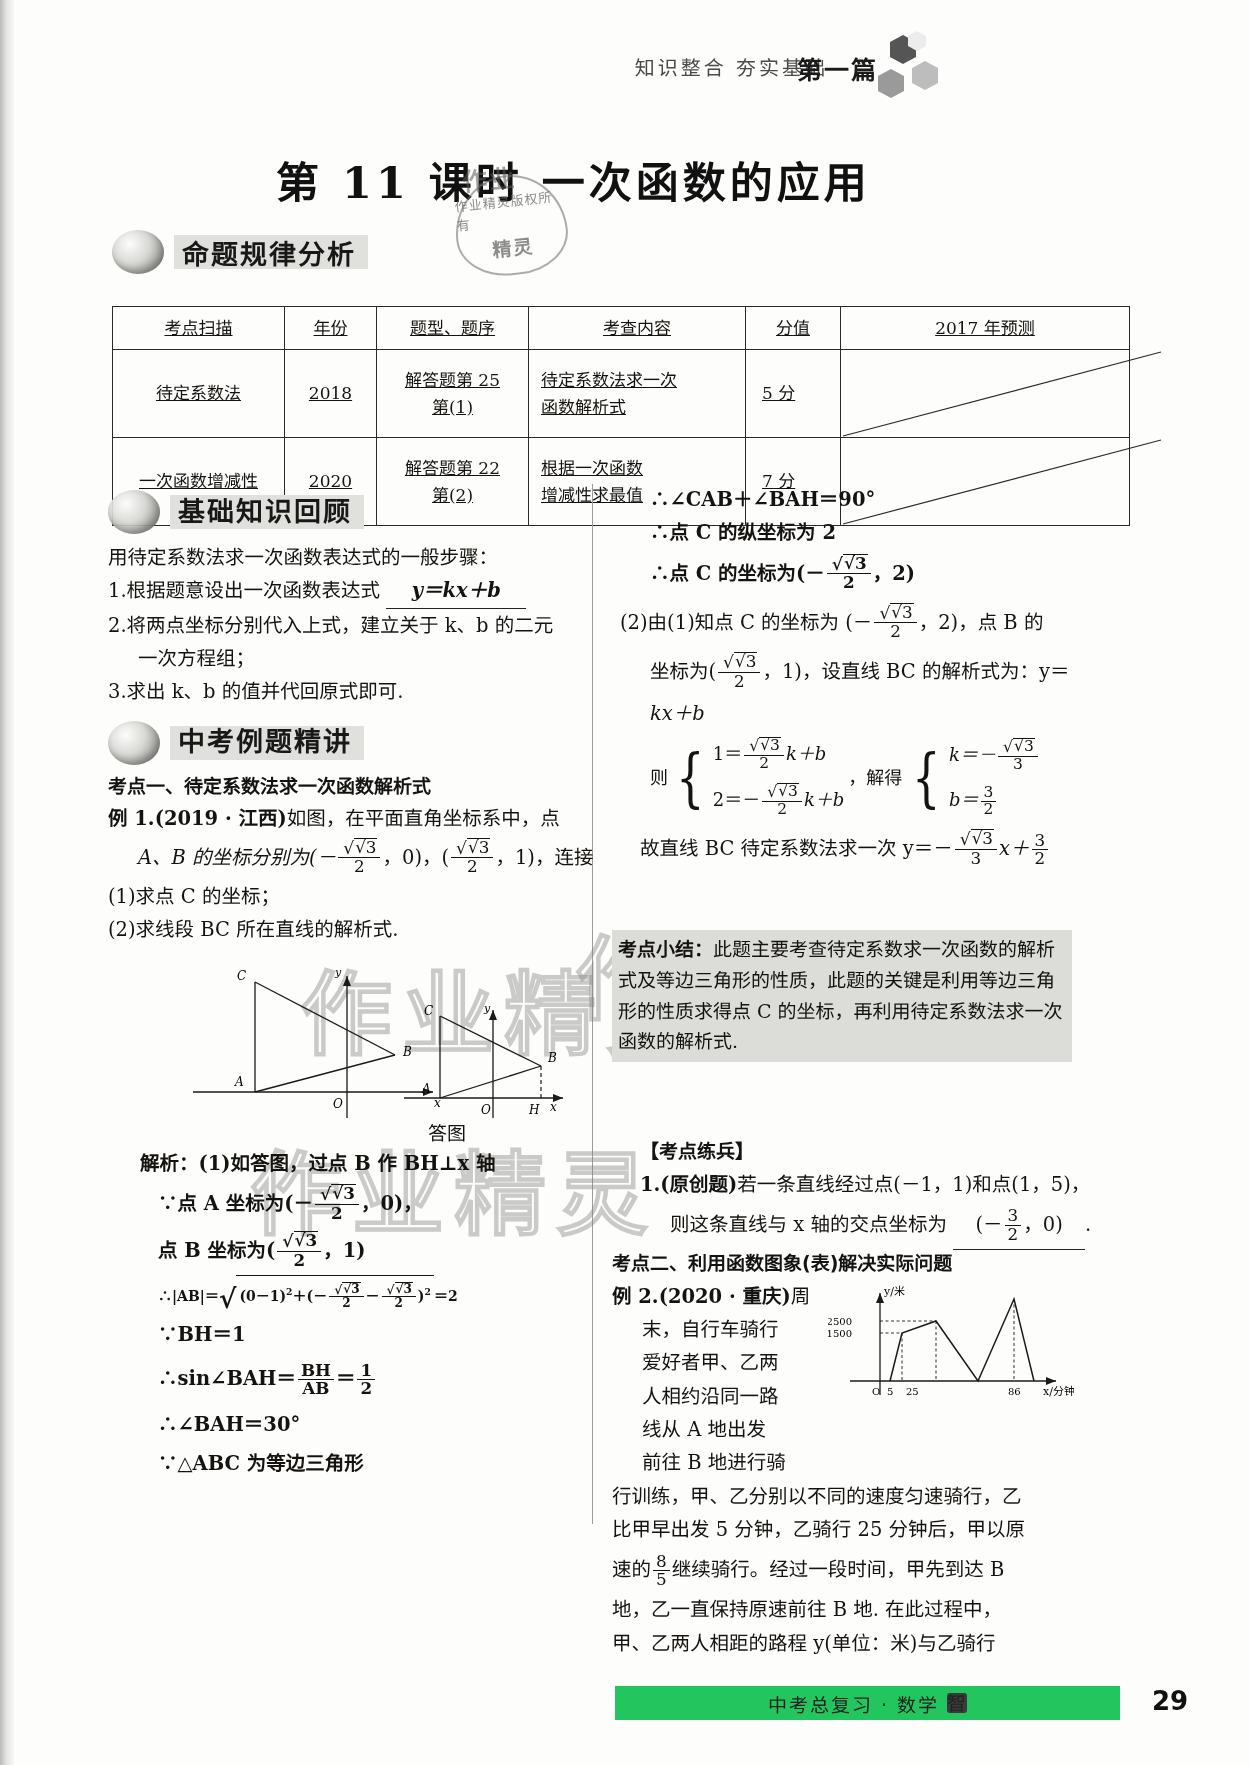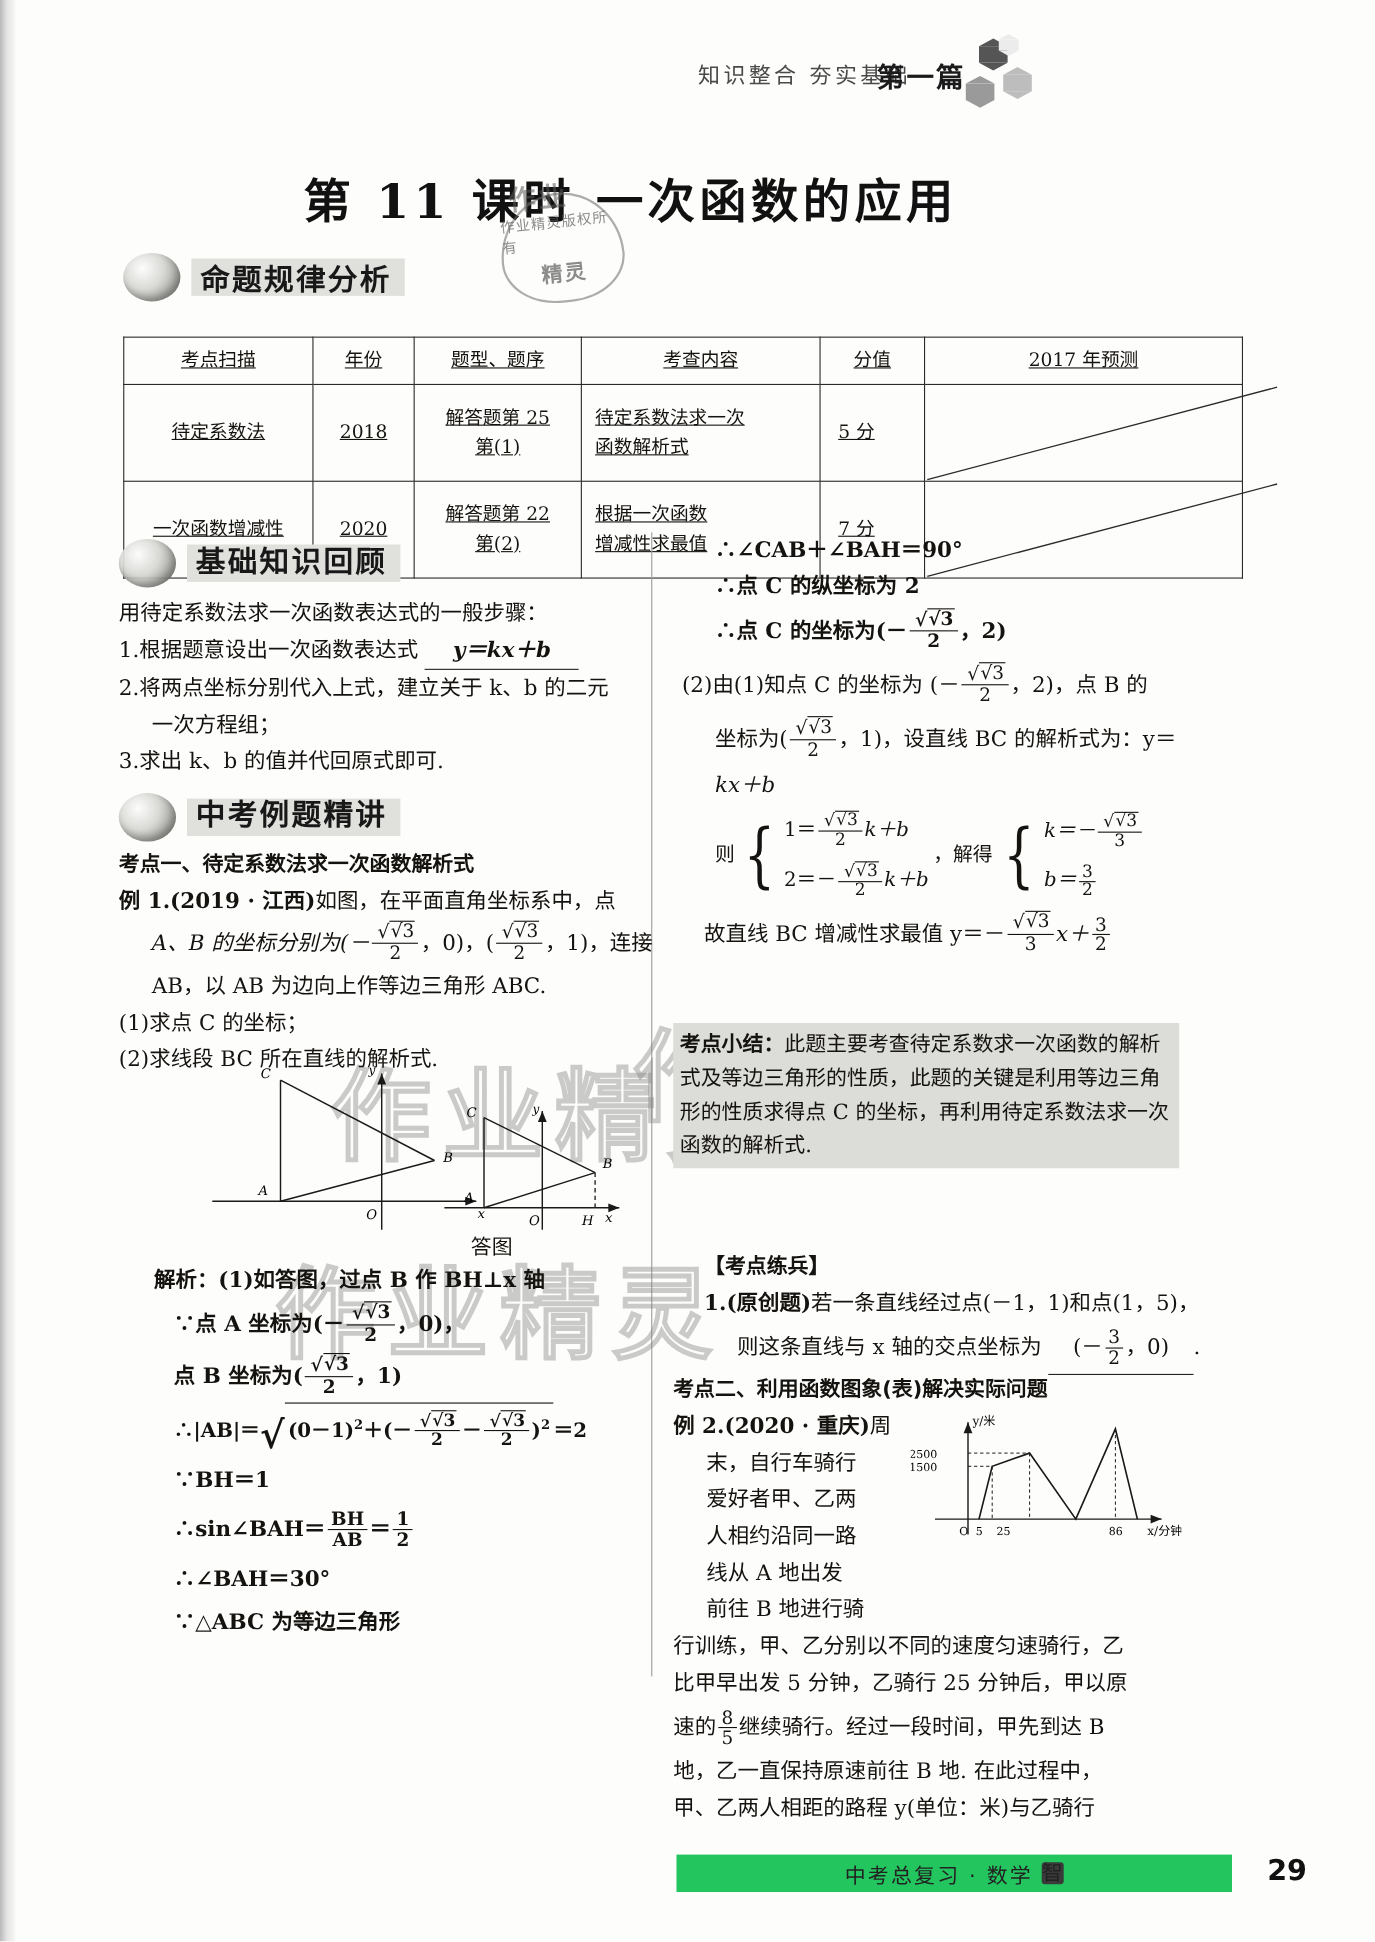--- a/index.html
+++ b/index.html
@@ -249,21 +249,20 @@
     <p class="ln bf" style="font-family:'DejaVu Sans','Liberation Sans',sans-serif;font-size:19px;">考点一、待定系数法求一次函数解析式</p>
 
     <p class="ln">
       <b>例 1.</b><span style="font-weight:bold">(2019 · 江西)</span><span>如图，在平面直角坐标系中，点</span>
     </p>
 
     <p class="ln ind" style="line-height:2.2">
       <span class="mi">A、B 的坐标分别为(－</span><span class="frac"><span class="nu"><span class="sq"><span class="rad">√</span><span class="bar">√3</span></span></span><span class="de">2</span></span><span>，0)，(</span><span class="frac"><span class="nu"><span class="sq"><span class="rad">√</span><span class="bar">√3</span></span></span><span class="de">2</span></span><span>，1)，连接</span>
     </p>
 
-    <p class="ln ind">AB，以 AB 为边向上作等边三角形 ABC.</p>
     <p class="ln">(1)求点 C 的坐标；</p>
     <p class="ln">(2)求线段 BC 所在直线的解析式.</p>
   </div>
 
   <div class="fig" style="left:185px;top:960px;">
     <svg width="260" height="165" viewBox="0 0 260 165">
       <line x1="8" y1="132" x2="248" y2="132" stroke="#1a1a1a" stroke-width="1.3"></line>
       <polygon points="248,132 238,128 238,136" fill="#1a1a1a"></polygon>
       <line x1="162" y1="158" x2="162" y2="16" stroke="#1a1a1a" stroke-width="1.3"></line>
       <polygon points="162,16 158,26 166,26" fill="#1a1a1a"></polygon>
@@ -304,21 +303,21 @@
     <p class="ln bf">解析：(1)如答图，过点 B 作 BH⊥x 轴</p>
 
     <p class="ln bf" style="line-height:2.35;padding-left:18px">
       <span>∵点 A 坐标为(－</span><span class="frac"><span class="nu"><span class="sq"><span class="rad">√</span><span class="bar">√3</span></span></span><span class="de">2</span></span><span>，0)，</span>
     </p>
 
     <p class="ln bf" style="line-height:2.35;padding-left:18px">
       <span>点 B 坐标为(</span><span class="frac"><span class="nu"><span class="sq"><span class="rad">√</span><span class="bar">√3</span></span></span><span class="de">2</span></span><span>，1)</span>
     </p>
 
-    <p class="ln bf" style="line-height:2.6;padding-left:18px;font-size:18px">
+    <p class="ln bf" style="line-height:2.6;padding-left:18px;font-size:14px">
       <span>∴|AB|＝</span><span class="bigsq">√</span><span class="radbody"><span>(0－1)</span><span class="sup">2</span><span>＋(－</span><span class="frac"><span class="nu"><span class="sq"><span class="rad">√</span><span class="bar">√3</span></span></span><span class="de">2</span></span><span>－</span><span class="frac"><span class="nu"><span class="sq"><span class="rad">√</span><span class="bar">√3</span></span></span><span class="de">2</span></span><span>)</span><span class="sup">2</span></span><span>＝2</span>
     </p>
 
     <p class="ln bf" style="padding-left:18px;line-height:2.0">∵BH＝1</p>
 
     <p class="ln bf" style="padding-left:18px;line-height:2.5">
       <span>∴sin∠BAH＝</span><span class="frac"><span class="nu">BH</span><span class="de">AB</span></span><span>＝</span><span class="frac"><span class="nu">1</span><span class="de">2</span></span>
     </p>
 
     <p class="ln bf" style="padding-left:18px;line-height:2.0">∴∠BAH＝30°</p>
@@ -356,21 +355,21 @@
       <span class="sys">
         <span class="brace">{</span>
         <span class="eqs">
           <span><span class="it">k＝－</span><span class="frac"><span class="nu"><span class="sq"><span class="rad">√</span><span class="bar">√3</span></span></span><span class="de">3</span></span></span>
           <span><span class="it">b＝</span><span class="frac"><span class="nu">3</span><span class="de">2</span></span></span>
         </span>
       </span>
     </div>
 
     <p class="ln" style="padding-left:20px;line-height:2.6;margin-top:6px">
-      <span>故直线 BC 增减性求最值 y＝－</span><span class="frac"><span class="nu"><span class="sq"><span class="rad">√</span><span class="bar">√3</span></span></span><span class="de">3</span></span><span class="it">x＋</span><span class="frac"><span class="nu">3</span><span class="de">2</span></span>
+      <span>故直线 BC 待定系数法求一次 y＝－</span><span class="frac"><span class="nu"><span class="sq"><span class="rad">√</span><span class="bar">√3</span></span></span><span class="de">3</span></span><span class="it">x＋</span><span class="frac"><span class="nu">3</span><span class="de">2</span></span>
     </p>
   </div>
 
   <div class="sumbox" style="left:612px;top:930px;width:448px;">
     <span class="lbl">考点小结：</span><span>此题主要考查待定系数求一次函数的解析式及等边三角形的性质，此题的关键是利用等边三角形的性质求得点 C 的坐标，再利用待定系数法求一次函数的解析式.</span>
   </div>
 
   <div class="col" style="left:640px;top:1136px;width:460px;">
     <p class="ln bf" style="font-family:'DejaVu Sans','Liberation Sans',sans-serif;font-size:19px">【考点练兵】</p>
     <p class="ln">

